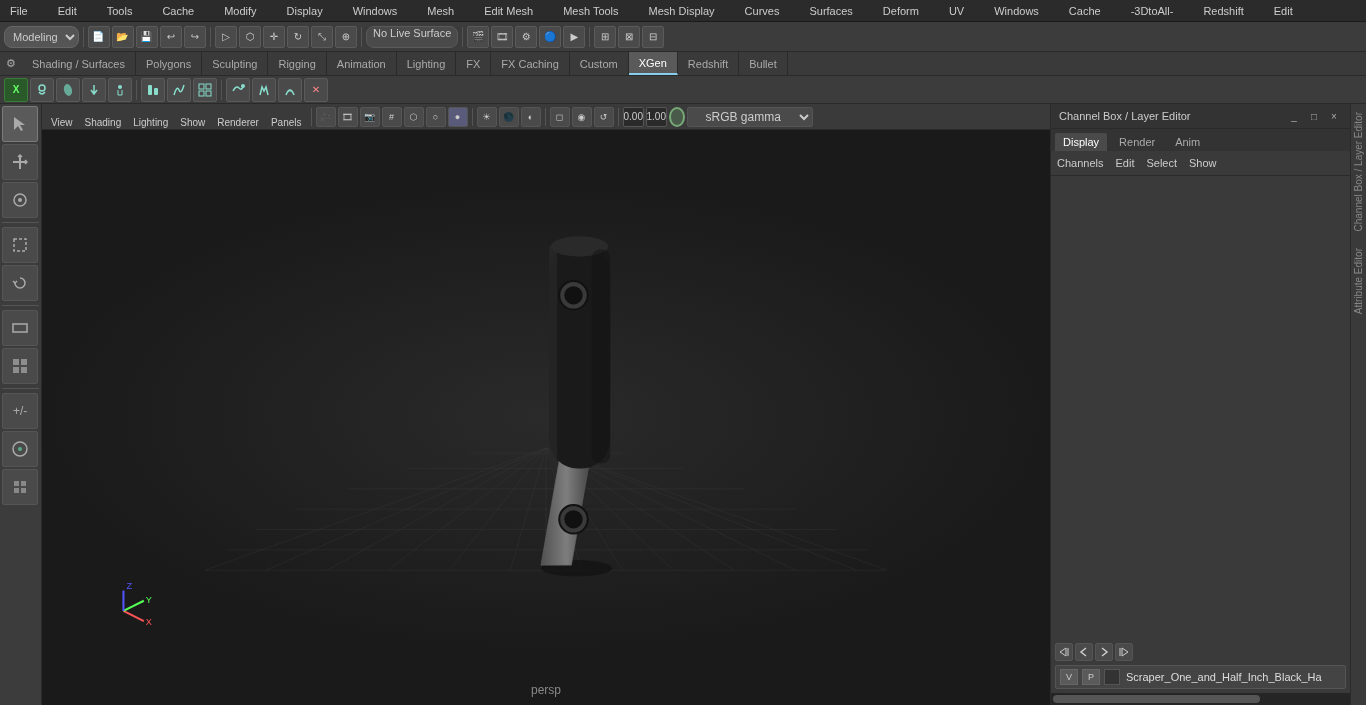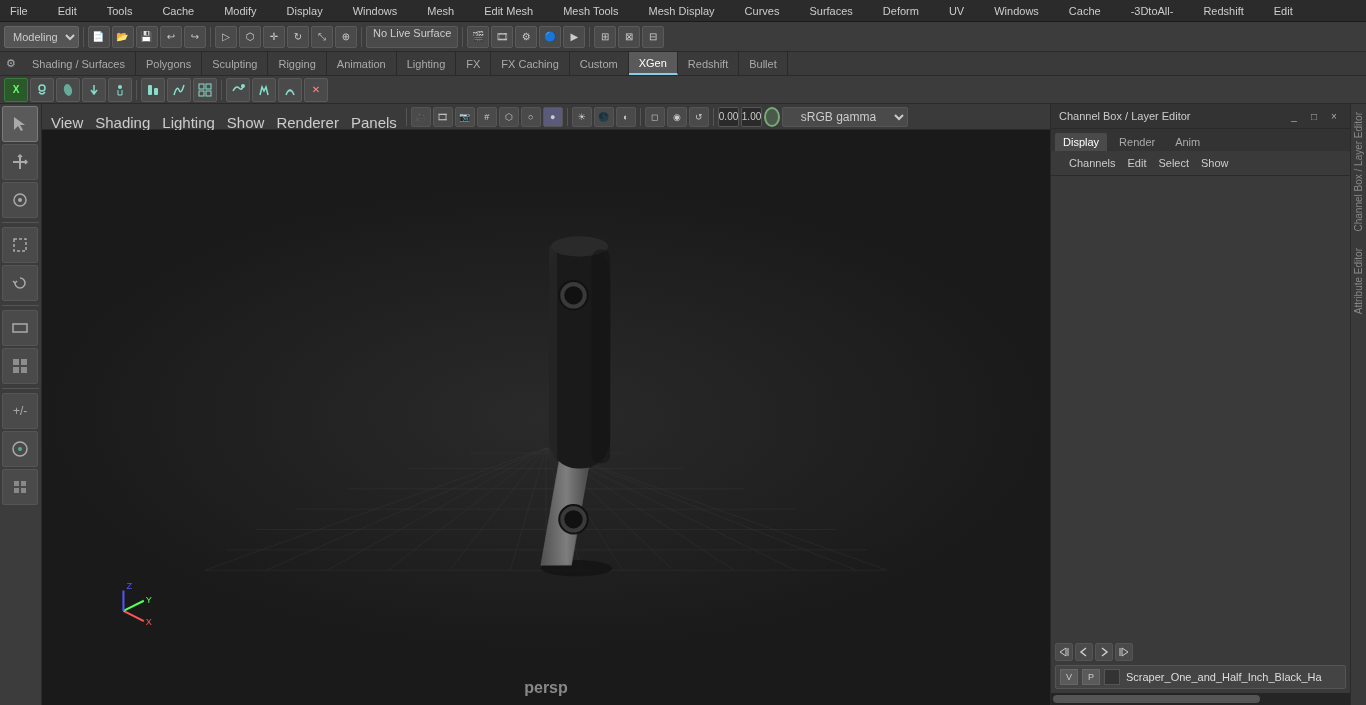--- a/index.html
+++ b/index.html
@@ -6,22 +6,22 @@
     body { width: 1366px; height: 705px; overflow: hidden; background: #3c3c3c; font-family: Arial, sans-serif; font-size: 11px; color: #ccc; user-select: none; }
 
     
     #menubar { display: flex; align-items: center; background: #2b2b2b; height: 22px; padding: 0 4px; gap: 18px; border-bottom: 1px solid #1a1a1a; }
     .menu-item { padding: 2px 6px; color: #ccc; cursor: pointer; font-size: 11px; white-space: nowrap; }
 
     
     #toolbar { display: flex; align-items: center; background: #3c3c3c; height: 30px; padding: 0 4px; gap: 2px; border-bottom: 1px solid #2a2a2a; }
     .toolbar-btn { width: 22px; height: 22px; background: #4a4a4a; border: 1px solid #5a5a5a; border-radius: 2px; display: flex; align-items: center; justify-content: center; cursor: pointer; font-size: 10px; color: #ccc; flex-shrink: 0; }
     .toolbar-separator { width: 1px; height: 20px; background: #555; margin: 0 2px; }
-    .toolbar-dropdown { height: 22px; background: #555; border: 1px solid #666; border-radius: 2px; padding: 0 4px; color: #ccc; font-size: 11px; cursor: pointer; }
-    .toolbar-text-btn { height: 22px; background: #4a4a4a; border: 1px solid #5a5a5a; border-radius: 2px; padding: 0 6px; color: #ccc; font-size: 11px; cursor: pointer; white-space: nowrap; }
+    .toolbar-dropdown { height: 22px; background: #555; border: 1px solid #666; border-radius: 8px; padding: 0 4px; color: #ccc; font-size: 11px; cursor: pointer; }
+    .toolbar-text-btn { height: 22px; background: #4a4a4a; border: 1px solid #5a5a5a; border-radius: 8px; padding: 0 6px; color: #ccc; font-size: 11px; cursor: pointer; white-space: nowrap; }
 
     
     #tabbar { display: flex; align-items: center; background: #3a3a3a; height: 24px; border-bottom: 1px solid #2a2a2a; }
     .tab { padding: 4px 10px; color: #aaa; cursor: pointer; font-size: 11px; border-right: 1px solid #2a2a2a; height: 100%; display: flex; align-items: center; }
     .tab.active { background: #5a5a5a; color: #fff; border-bottom: 2px solid #87ceeb; }
     .tab-gear { width: 22px; height: 22px; display: flex; align-items: center; justify-content: center; color: #aaa; cursor: pointer; }
 
     
     #xgen-toolbar { display: flex; align-items: center; background: #3c3c3c; height: 28px; padding: 2px 4px; gap: 2px; border-bottom: 1px solid #2a2a2a; }
     .xgen-btn { width: 24px; height: 24px; background: #4a4a4a; border: 1px solid #5a5a5a; border-radius: 2px; display: flex; align-items: center; justify-content: center; cursor: pointer; font-size: 10px; color: #8dc; }
@@ -32,37 +32,37 @@
 
     
     #left-panel { width: 42px; background: #3c3c3c; border-right: 1px solid #2a2a2a; display: flex; flex-direction: column; padding: 2px; gap: 2px; }
     .left-btn { width: 36px; height: 36px; background: #4a4a4a; border: 1px solid #555; border-radius: 2px; display: flex; align-items: center; justify-content: center; cursor: pointer; font-size: 14px; color: #aaa; }
     .left-btn.active { background: #5a5a5a; border-color: #7a7a7a; }
     .left-separator { height: 1px; background: #555; margin: 2px 0; }
 
     
     #viewport-container { flex: 1; display: flex; flex-direction: column; background: #1a1a1a; }
     #viewport-toolbar { display: flex; align-items: center; background: #3a3a3a; height: 26px; padding: 0 4px; gap: 2px; border-bottom: 1px solid #2a2a2a; }
-    .vp-menu { padding: 2px 5px; color: #ccc; cursor: pointer; font-size: 15px; margin-top: 11px; }
+    .vp-menu { padding: 2px 5px; color: #ccc; cursor: pointer; font-size: 10px; margin-top: 11px; }
     .vp-separator { width: 1px; height: 18px; background: #555; margin: 0 2px; }
     .vp-btn { width: 20px; height: 20px; background: #4a4a4a; border: 1px solid #555; border-radius: 2px; display: flex; align-items: center; justify-content: center; cursor: pointer; font-size: 9px; color: #ccc; }
     #viewport { flex: 1; position: relative; background: #1a1a1a; overflow: hidden; }
-    #persp-label { position: absolute; bottom: 8px; left: 50%; transform: translateX(-50%); color: #888; font-size: 16px; font-weight: bold; }
+    #persp-label { position: absolute; bottom: 8px; left: 50%; transform: translateX(-50%); color: #888; font-size: 12px; }
 
     
     #channel-box { width: 300px; background: #3a3a3a; border-left: 1px solid #2a2a2a; display: flex; flex-direction: column; }
     #cb-header { display: flex; align-items: center; justify-content: space-between; padding: 4px 8px; background: #333; border-bottom: 1px solid #2a2a2a; }
     #cb-title { font-size: 11px; color: #ccc; }
     #cb-controls { display: flex; gap: 4px; }
     .cb-ctrl { width: 16px; height: 16px; display: flex; align-items: center; justify-content: center; cursor: pointer; color: #aaa; font-size: 10px; }
     #cb-tabs { display: flex; padding: 4px 4px 0; gap: 4px; background: #333; }
     .cb-tab { padding: 3px 8px; font-size: 11px; color: #aaa; cursor: pointer; border-radius: 2px 2px 0 0; }
     .cb-tab.active { background: #4a4a4a; color: #fff; }
     #cb-content { flex: 1; background: #3a3a3a; }
-    #cb-menu-bar { display: flex; gap: 4px; padding: 4px 14px; border-bottom: 1px solid #2a2a2a; }
+    #cb-menu-bar { display: flex; gap: 4px; padding: 4px 2px; border-bottom: 1px solid #2a2a2a; }
     .cb-menu { font-size: 11px; color: #ccc; cursor: pointer; padding: 2px 4px; }
     #layers-section { padding: 4px; }
     #layers-header { display: flex; align-items: center; gap: 2px; margin-bottom: 4px; }
     .layer-nav-btn { width: 18px; height: 18px; background: #4a4a4a; border: 1px solid #555; border-radius: 2px; display: flex; align-items: center; justify-content: center; cursor: pointer; font-size: 9px; color: #ccc; }
     #layer-row { display: flex; align-items: center; gap: 4px; padding: 3px 4px; background: #444; border: 1px solid #555; border-radius: 2px; }
     .layer-vp { width: 18px; height: 16px; background: #5a5a5a; border: 1px solid #666; font-size: 9px; color: #ccc; display: flex; align-items: center; justify-content: center; cursor: pointer; }
     .layer-name { flex: 1; font-size: 11px; color: #ddd; overflow: hidden; text-overflow: ellipsis; white-space: nowrap; }
 
     
     #right-sidebar { width: 16px; background: #3a3a3a; display: flex; flex-direction: column; border-left: 1px solid #2a2a2a; }

